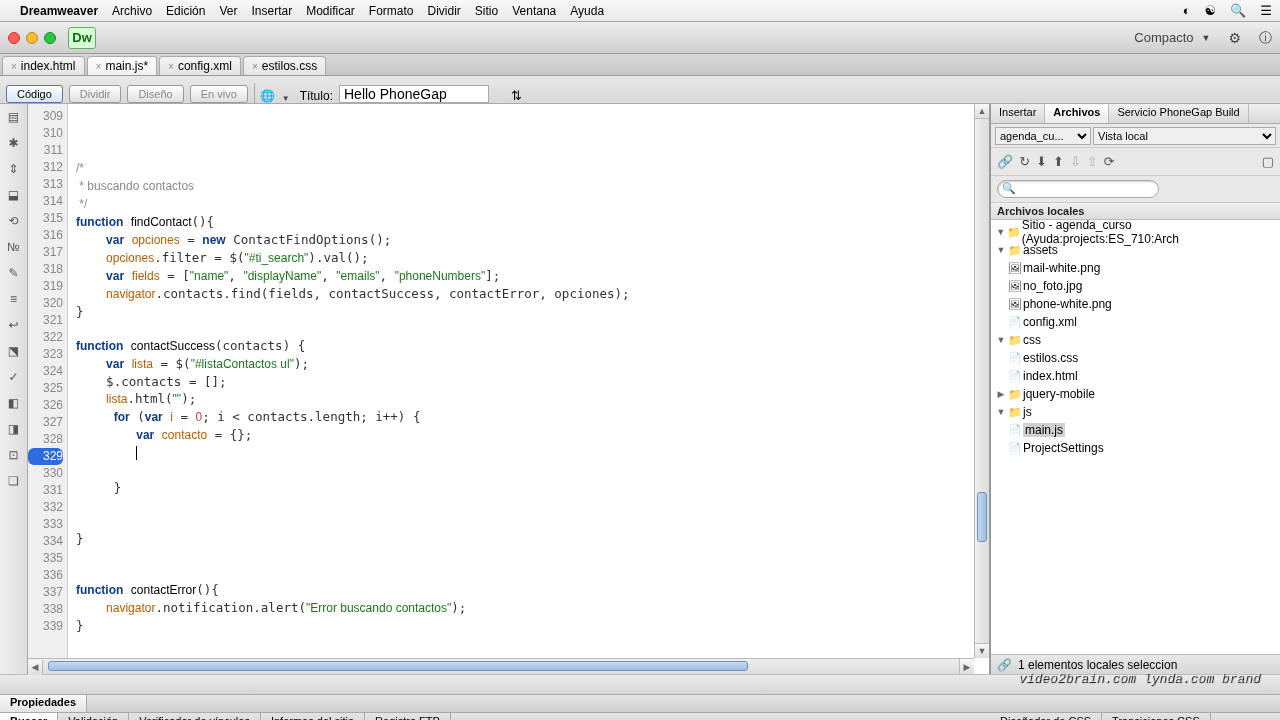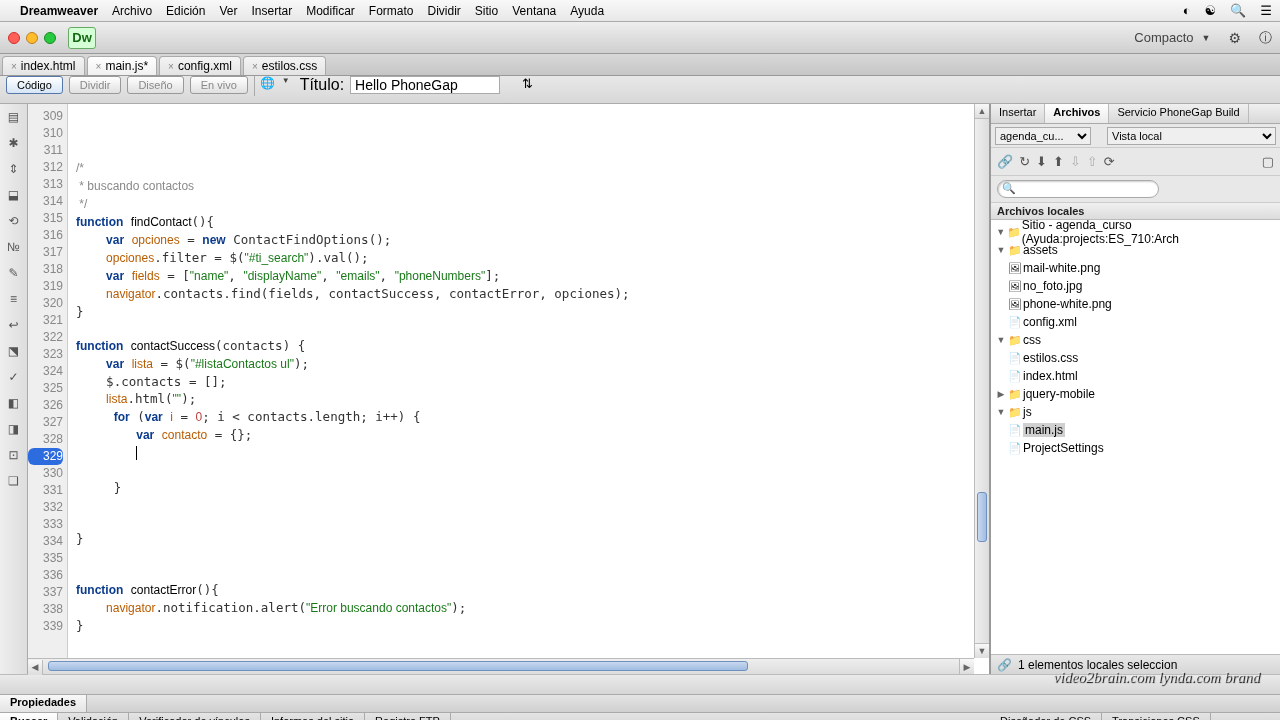--- a/index.html
+++ b/index.html
@@ -24,27 +24,27 @@
 .apptoolbar .compact { margin-left: auto; color:#444; font-size:13px; }
 .apptoolbar .gear { font-size:14px; margin-left:10px; color:#444;}
 
 
 .doctabs { height: 22px; background: linear-gradient(#d8d8d8, #c6c6c6); display: flex; border-bottom: 1px solid #999; padding-left:2px;}
 .doctab { display: flex; align-items: center; padding: 0 8px; background: linear-gradient(#f4f4f4, #e4e4e4); border:1px solid #aaa; border-bottom:none; margin-right:2px; margin-top:2px; border-top-left-radius:4px; border-top-right-radius:4px; font-size:11px; }
 .doctab.active { background: linear-gradient(#fff, #f0f0f0); }
 .doctab .x { margin-right:4px; color:#888; font-size:10px; }
 
 
-.viewbar { height: 28px; background: linear-gradient(#e8e8e8, #d8d8d8); display: flex; align-items: flex-start; padding: 0 6px; border-bottom: 1px solid #aaa; gap:6px;}
+.viewbar { height: 28px; background: linear-gradient(#e8e8e8, #d8d8d8); display: flex; align-items: flex-end; padding: 0 6px; border-bottom: 1px solid #aaa; gap:6px;}
 .viewbtn { padding: 2px 10px; border:1px solid #999; border-radius:3px; background:linear-gradient(#fff,#e0e0e0); font-size:11px;}
 .viewbtn.active { background:linear-gradient(#fff,#d6e6f6); border-color:#57a;}
 .viewbtn.dim { color:#888; }
 .viewbar .sep { width:1px; height:20px; background:#aaa; }
 .viewbar .globe,.viewbar .arrdn { font-size:12px; color:#444;}
-.title-label { font-size:16px; margin-left:4px;}
+.title-label { font-size:12px; margin-left:4px;}
 .title-input { width: 150px; height: 18px; border:1px solid #aaa; padding:0 4px; font-size:14px;}
 
 
 .main { display:flex; height: 570px; }
 
 
 .leftpal { width: 28px; background: linear-gradient(90deg,#eee,#ddd); border-right:1px solid #aaa; display:flex; flex-direction:column; align-items:center; padding-top:4px; gap:8px;}
 .leftpal .p-icon { width:18px; height:18px; font-size:12px; color:#555; display:flex; align-items:center; justify-content:center; }
 
 
@@ -66,21 +66,21 @@
 .scroll-h { position:absolute; left:0; right:15px; bottom:0; height:16px; background:linear-gradient(#eee,#ddd); border-top:1px solid #bbb;}
 .scroll-h .arr { width:15px; height:100%; display:inline-flex; align-items:center; justify-content:center; font-size:9px; color:#666; background:linear-gradient(#f8f8f8,#ddd); border-right:1px solid #bbb;}
 .scroll-h .track { display:inline-block; height:100%; width:730px; vertical-align:top;}
 .scroll-h .thumb { display:inline-block; height:10px; margin-top:2px; width:700px; background:linear-gradient(#c8d8f0,#a0bde0); border:1px solid #7090c0; border-radius:3px; margin-left:2px;}
 
 
 .rpanel { width: 290px; background:#e8e8e8; display:flex; flex-direction:column; border-left:1px solid #999;}
 .rtabs { height:20px; display:flex; background:linear-gradient(#f0f0f0,#d8d8d8); border-bottom:1px solid #aaa;}
 .rtab { padding:2px 8px; font-size:11px; border-right:1px solid #bbb;}
 .rtab.active { background:linear-gradient(#fff,#eaeaea); font-weight:bold;}
-.rtoolbar { height:24px; border-bottom:1px solid #ccc; display:flex; align-items:center; padding:0 4px; gap:16px;}
+.rtoolbar { height:24px; border-bottom:1px solid #ccc; display:flex; align-items:center; padding:0 4px; gap:2px;}
 .rtoolbar select { font-size:11px; height:18px; border:1px solid #aaa;}
 .ricons { height:28px; display:flex; align-items:center; gap:6px; padding:0 6px; border-bottom:1px solid #ccc;}
 .ricons .ri { font-size:13px; color:#555;}
 .rsearch { height:26px; display:flex; align-items:center; padding:0 6px;}
 .rsearch input { flex:1; height:18px; border:1px solid #aaa; padding-left:18px; font-size:11px; border-radius:9px; box-shadow: inset 1px 1px 2px #ccc;}
 .rsearch .s-wrap { position:relative; flex:1;}
 .rsearch .s-ico { position:absolute; left:5px; top:2px; font-size:11px; color:#888;}
 .rhdr { height:18px; background:linear-gradient(#f0f0f0,#dcdcdc); padding:2px 6px; font-size:11px; font-weight:bold; color:#222; border-bottom:1px solid #bbb; border-top:1px solid #ccc;}
 .tree { flex:1; background:#fff; font-size:11px; padding:2px 0; border-top:1px solid #fff;}
 .tree .row { display:flex; align-items:center; height:18px; padding-left:4px;}
@@ -95,21 +95,21 @@
 
 
 .emptybar { height:20px; background:linear-gradient(#eaeaea,#d6d6d6); border-top:1px solid #bbb;}
 .propbar { height:18px; background:linear-gradient(#e4e4e4,#d0d0d0); display:flex; border-top:1px solid #aaa;}
 .proptab { padding:1px 10px; font-size:11px; font-weight:bold; background:linear-gradient(#f8f8f8,#e4e4e4); border-right:1px solid #aaa;}
 .bottomtabs { height:20px; display:flex; background:linear-gradient(#e4e4e4,#cfcfcf); border-top:1px solid #aaa;}
 .btab { padding:2px 10px; font-size:11px; border-right:1px solid #aaa;}
 .btab.active { background:linear-gradient(#fff,#eee); font-weight:bold;}
 .rbottomtabs { height:20px; display:flex; background:linear-gradient(#e4e4e4,#cfcfcf); border-top:1px solid #aaa;}
 
-.watermark { position:absolute; right:20px; bottom:34px; color:rgba(255,255,255,.55); font-size:15px; font-style:italic; text-shadow:1px 1px 1px #000; font-family: Liberation Serif, serif; text-align: right;}
+.watermark { position:absolute; right:20px; bottom:34px; color:rgba(255,255,255,.55); font-size:13px; font-style:italic; text-shadow:1px 1px 1px #000; font-family: Liberation Mono, monospace; text-align: right;}
 </style>
 </head>
 <body>
 
 <div class="menubar">
   <span class="apple"></span>
   <span class="appname">Dreamweaver</span>
   <span class="menu-item">Archivo</span>
   <span class="menu-item">Edición</span>
   <span class="menu-item">Ver</span>

